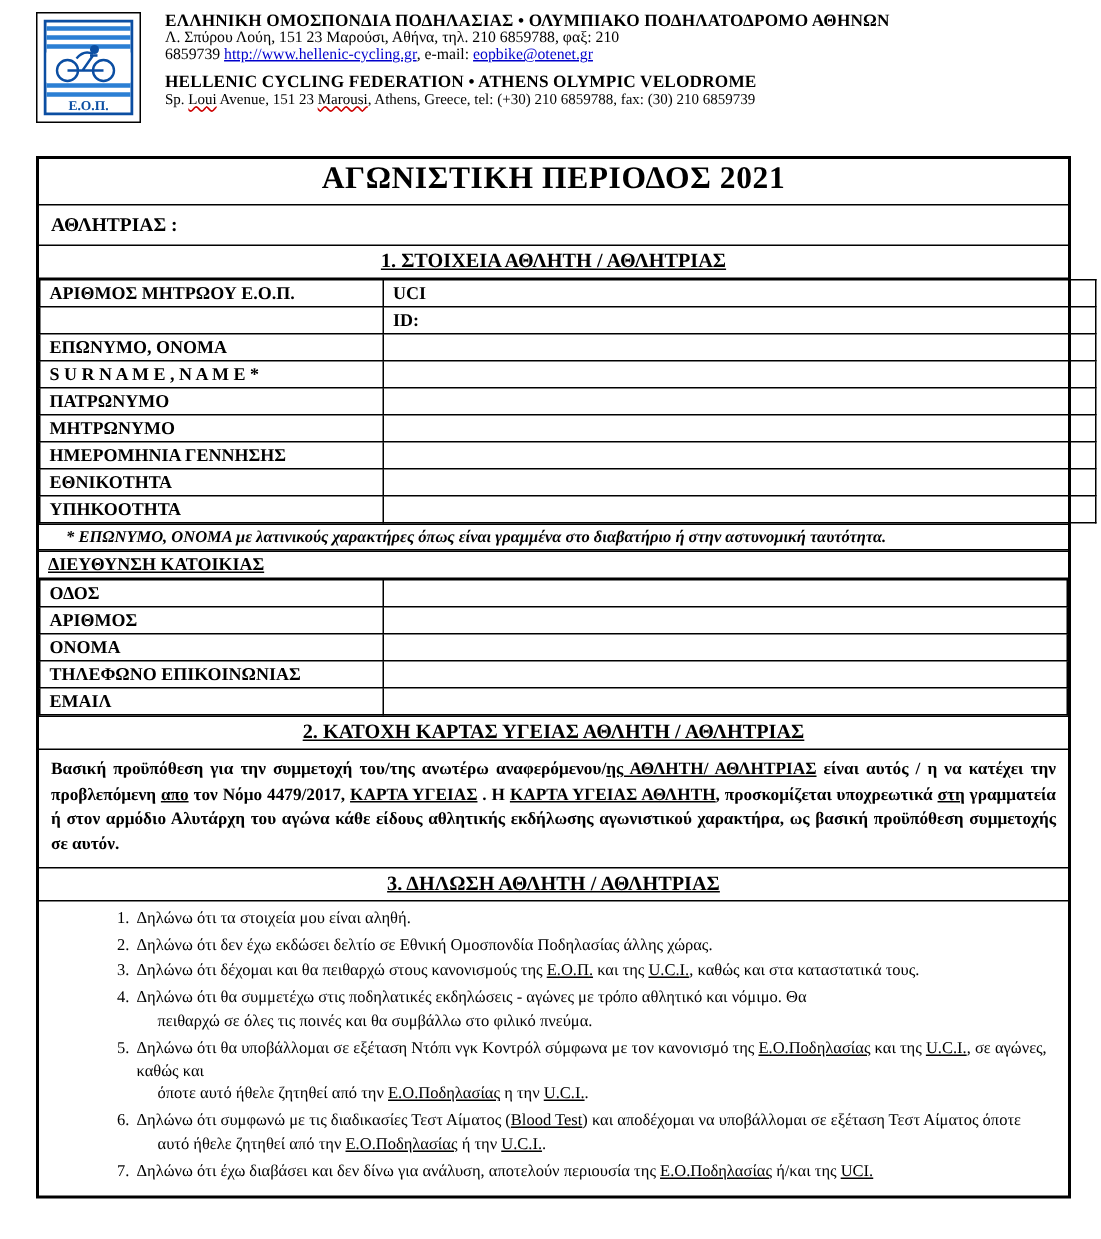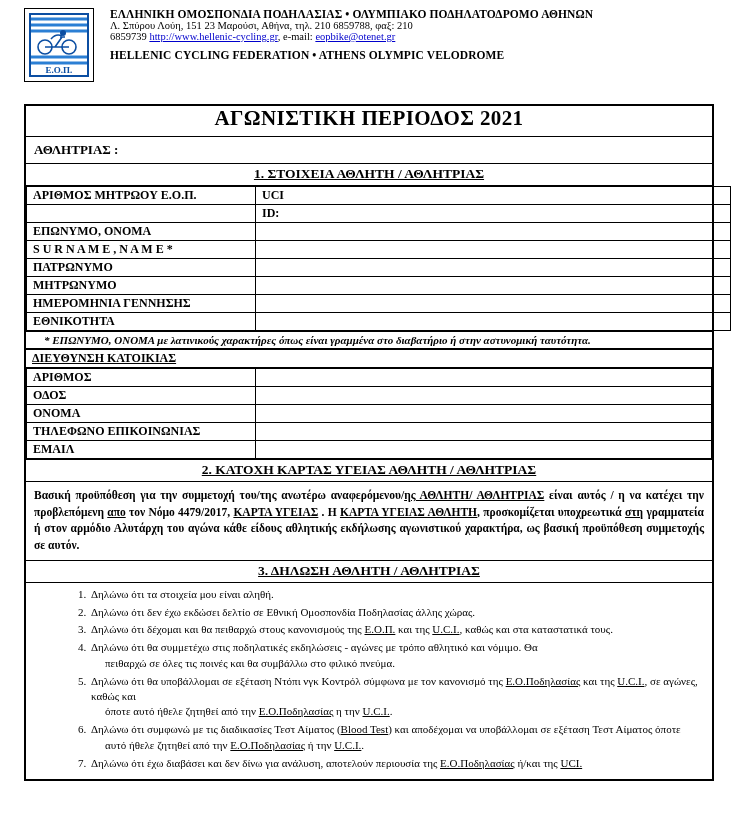--- a/index.html
+++ b/index.html
@@ -75,20 +75,23 @@
     </div>
     <div class="hdr-text">
       <div class="hdr-l1">ΕΛΛΗΝΙΚΗ ΟΜΟΣΠΟΝΔΙΑ ΠΟΔΗΛΑΣΙΑΣ • ΟΛΥΜΠΙΑΚΟ ΠΟΔΗΛΑΤΟΔΡΟΜΟ ΑΘΗΝΩΝ</div>
       <div class="hdr-l2"><span>Λ. Σπύρου Λούη, 151 23 Μαρούσι, Αθήνα, τηλ. 210 6859788, φαξ: 210</span></div>
       <div class="hdr-l3">
         <span>6859739</span>
         <a href="#">http://www.hellenic-cycling.gr</a><span>, e-mail: </span><a href="#">eopbike@otenet.gr</a>
       </div>
       <div class="hdr-gap"></div>
       <div class="hdr-l4">HELLENIC CYCLING FEDERATION • ATHENS OLYMPIC VELODROME</div>
+      <div class="hdr-l5">
+        <span>Sp. </span><span class="squig">Loui</span><span> Avenue, 151 23 </span><span class="squig">Marousi</span><span>, Athens, Greece, tel: (+30) 210 6859788, fax: (30) 210 6859739</span>
+      </div>
     </div>
   </div>
 
   <div class="doc">
 
     <div class="title2">ΑΓΩΝΙΣΤΙΚΗ  ΠΕΡΙΟΔΟΣ  2021</div>
 
     <div class="club">
       <span>ΑΘΛΗΤΡΙΑΣ :</span>
       <span></span>
@@ -123,35 +126,39 @@
             <td class="val"></td>
           </tr>
           <tr>
             <td class="lbl">ΗΜΕΡΟΜΗΝΙΑ ΓΕΝΝΗΣΗΣ</td>
             <td class="val"></td>
           </tr>
           <tr>
             <td class="lbl">ΕΘΝΙΚΟΤΗΤΑ</td>
             <td class="val"></td>
           </tr>
+          <tr>
+            <td class="lbl">ΥΠΗΚΟΟΤΗΤΑ</td>
+            <td class="val"></td>
+          </tr>
         </tbody>
     </table>
 
     <div class="note">* ΕΠΩΝΥΜΟ, ΟΝΟΜΑ με λατινικούς χαρακτήρες όπως είναι γραμμένα στο διαβατήριο ή στην αστυνομική ταυτότητα.</div>
 
     <div class="subhdr">ΔΙΕΥΘΥΝΣΗ ΚΑΤΟΙΚΙΑΣ</div>
 
     <table class="fields">
       <tbody id="address-rows">
           <tr>
-            <td class="lbl">ΑΡΙΘΜΟΣ</td>
+            <td class="lbl">ΟΔΟΣ</td>
             <td class="val"></td>
           </tr>
           <tr>
-            <td class="lbl">ΟΔΟΣ</td>
+            <td class="lbl">ΑΡΙΘΜΟΣ</td>
             <td class="val"></td>
           </tr>
           <tr>
             <td class="lbl">ΟΝΟΜΑ</td>
             <td class="val"></td>
           </tr>
           <tr>
             <td class="lbl">ΤΗΛΕΦΩΝΟ ΕΠΙΚΟΙΝΩΝΙΑΣ</td>
             <td class="val"></td>
           </tr>

